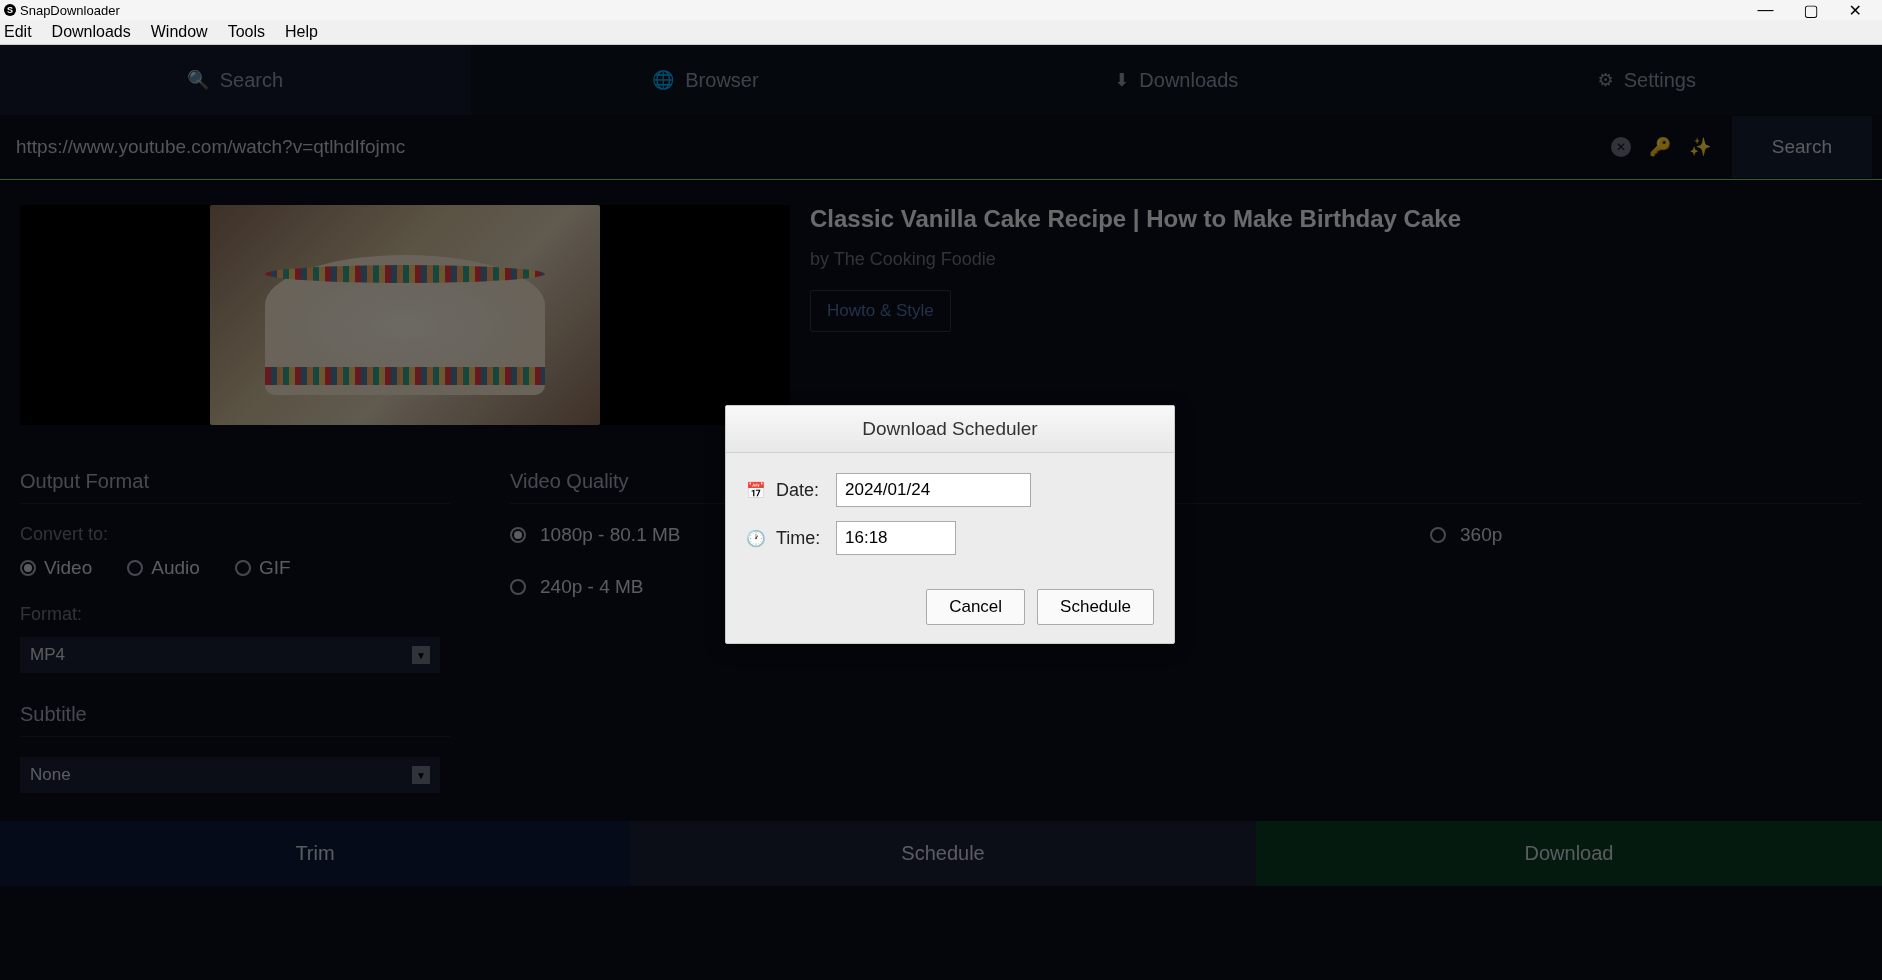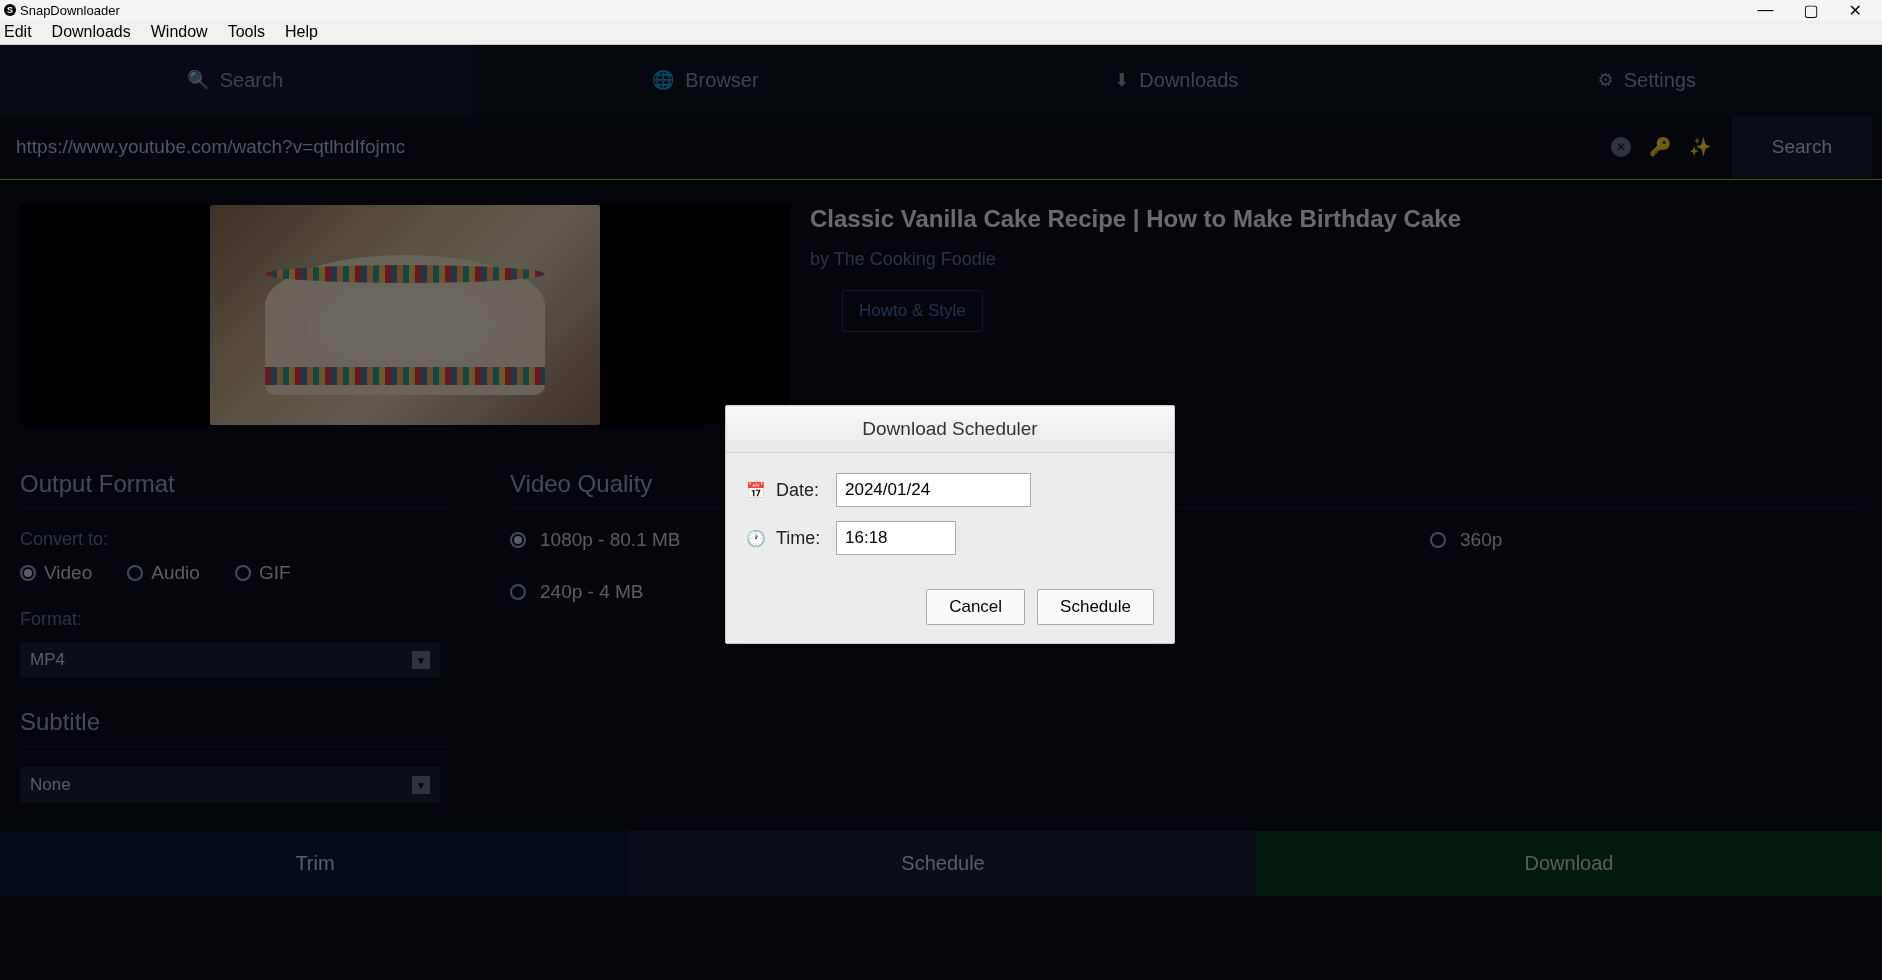--- a/index.html
+++ b/index.html
@@ -39,27 +39,27 @@
 .video-info { display: flex; padding: 25px 20px; gap: 20px; }
 .thumb { width: 770px; height: 220px; background: #000; display: flex; align-items: center; justify-content: center; }
 .thumb-inner { width: 390px; height: 220px; background: linear-gradient(135deg, #8a6d5a 0%, #c9b896 40%, #d4c7b0 60%, #8a6d5a 100%); position: relative; border-radius: 2px; overflow: hidden; }
 .cake { position: absolute; bottom: 30px; left: 50%; transform: translateX(-50%); width: 280px; height: 140px; background: radial-gradient(ellipse at center, #f0e8dc 0%, #e8dcc8 60%); border-radius: 140px 140px 10px 10px / 50px 50px 10px 10px; }
 .sprinkle-band { position: absolute; left: 0; right: 0; height: 18px; background: repeating-linear-gradient(90deg, #e63946 0 6px, #457b9d 6px 12px, #f4a261 12px 18px, #2a9d8f 18px 24px, #e9c46a 24px 30px); }
 .sprinkle-top { top: 10px; border-radius: 50%; }
 .sprinkle-bottom { bottom: 10px; }
 .meta { flex: 1; color: #dbe0e8; }
 .meta h2 { font-size: 24px; font-weight: 600; color: #e6eaf0; }
 .meta .author { margin-top: 16px; font-size: 18px; color: #6b7280; }
-.category { display: inline-block; margin-top: 20px; padding: 10px 16px; border: 1px solid #2a3450; color: #4a6fa5; font-size: 17px; border-radius: 2px; margin-left: 32px; }
+.category { display: inline-block; margin-top: 20px; padding: 10px 16px; border: 1px solid #2a3450; color: #4a6fa5; font-size: 17px; border-radius: 2px; }
 
 
 .options { display: flex; padding: 20px; gap: 60px; }
 .col { flex: 0 0 auto; }
 .col.output { width: 430px; }
-.section-title { font-size: 24px; color: #9ba3b4; padding-bottom: 10px; border-bottom: 1px solid #1a2133; margin-bottom: 20px; }
+.section-title { font-size: 20px; color: #9ba3b4; padding-bottom: 10px; border-bottom: 1px solid #1a2133; margin-bottom: 20px; }
 .label-small { font-size: 18px; color: #6b7280; margin-bottom: 12px; }
 .radio-row { display: flex; gap: 35px; align-items: center; margin-bottom: 25px; }
 .radio { display: flex; align-items: center; gap: 8px; font-size: 19px; color: #c7ccd4; }
 .radio-dot { width: 16px; height: 16px; border-radius: 50%; border: 2px solid #9ba3b4; display: flex; align-items: center; justify-content: center; }
 .radio-dot.checked::after { content: ''; width: 8px; height: 8px; border-radius: 50%; background: #c7ccd4; }
 .select { width: 420px; height: 36px; background: #1a2133; color: #c7ccd4; border: none; padding: 0 10px; font-size: 17px; display: flex; align-items: center; justify-content: space-between; }
 .select .arrow { color: #000; background: #6b7280; width: 18px; height: 18px; display: flex; align-items: center; justify-content: center; font-size: 10px; }
 .quality-grid { display: flex; flex-wrap: wrap; gap: 30px 200px; }
 .q-item { display: flex; align-items: center; gap: 14px; font-size: 19px; color: #c7ccd4; width: 260px; }
 .q-dot { width: 16px; height: 16px; border-radius: 50%; border: 2px solid #9ba3b4; display: flex; align-items: center; justify-content: center; }

